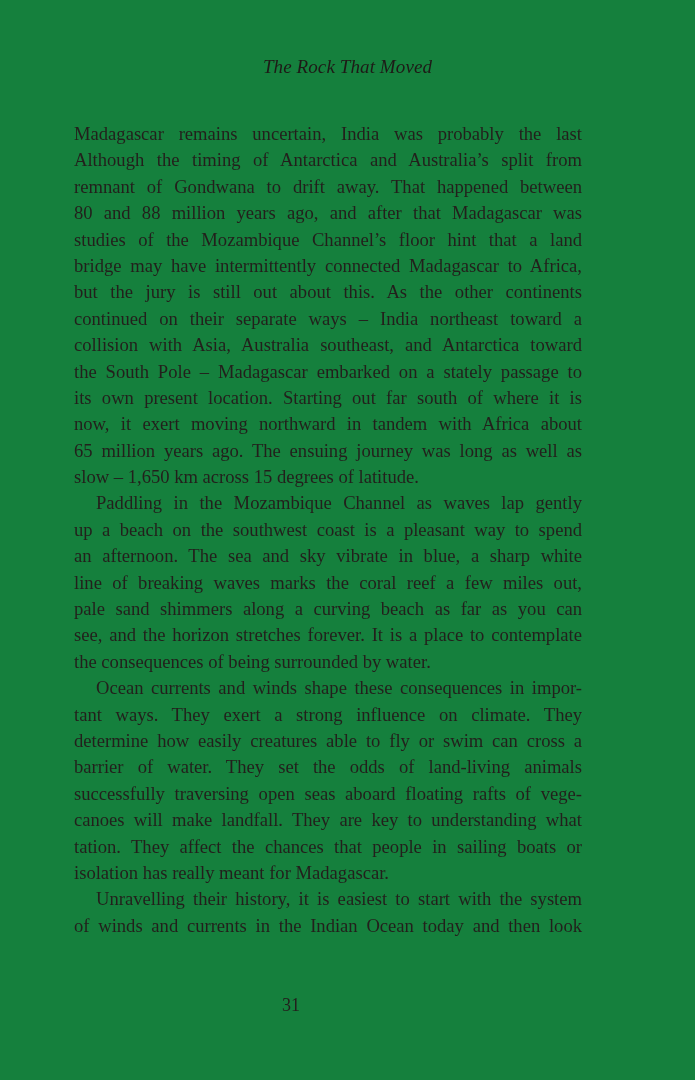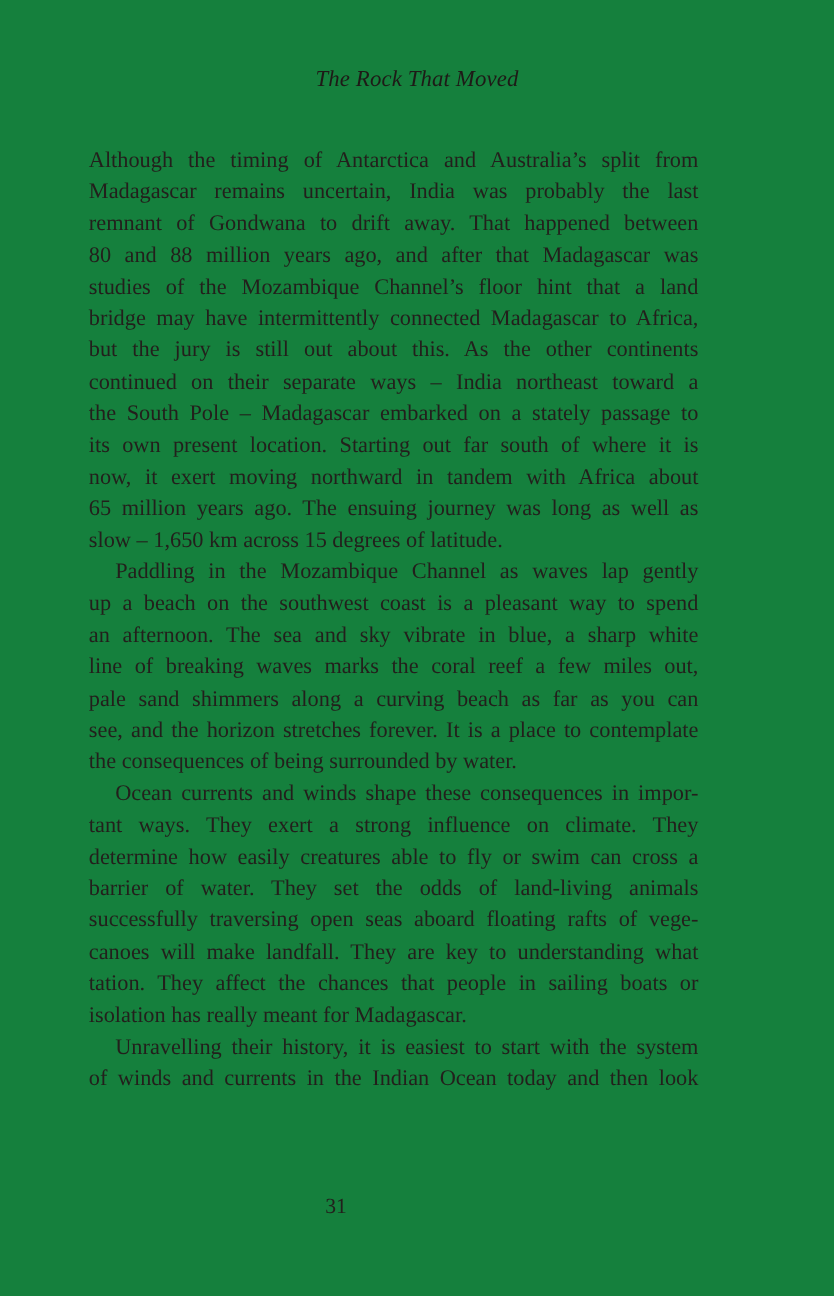--- a/index.html
+++ b/index.html
@@ -52,44 +52,45 @@
     .line.last {
       text-align: left;
       text-align-last: left;
     }
     .line.indent {
       padding-left: 22px;
     }
     .folio {
       position: absolute;
       top: 995px;
-      left: 4px;
+      left: 15px;
       width: 552px;
       text-align: center;
       font-size: 18px;
       color: #231f1c;
     }
   </style>
 </head>
 <body>
 
 <div class="page">
   <div class="running-head">The Rock That Moved</div>
 
   <div class="body-text">
 
     <div>
+      <span class="line">Madagascar remains uncertain, India was probably the last</span>
       <span class="line">Although the timing of Antarctica and Australia’s split from</span>
-      <span class="line">Madagascar remains uncertain, India was probably the last</span>
       <span class="line">remnant of Gondwana to drift away. That happened between</span>
       <span class="line">80 and 88 million years ago, and after that Madagascar was</span>
       <span class="line">studies of the Mozambique Channel’s floor hint that a land</span>
       <span class="line">bridge may have intermittently connected Madagascar to Africa,</span>
       <span class="line">but the jury is still out about this. As the other continents</span>
       <span class="line">continued on their separate ways – India northeast toward a</span>
+      <span class="line">collision with Asia, Australia southeast, and Antarctica toward</span>
       <span class="line">the South Pole – Madagascar embarked on a stately passage to</span>
       <span class="line">its own present location. Starting out far south of where it is</span>
       <span class="line">now, it exert moving northward in tandem with Africa about</span>
       <span class="line">65 million years ago. The ensuing journey was long as well as</span>
       <span class="line last">slow – 1,650 km across 15 degrees of latitude.</span>
     </div>
 
     <div>
       <span class="line indent">Paddling in the Mozambique Channel as waves lap gently</span>
       <span class="line">up a beach on the southwest coast is a pleasant way to spend</span>

